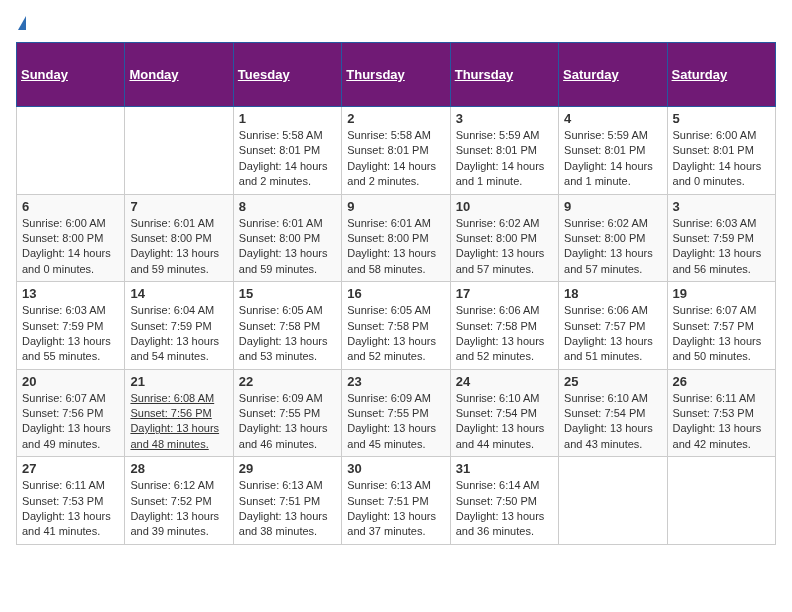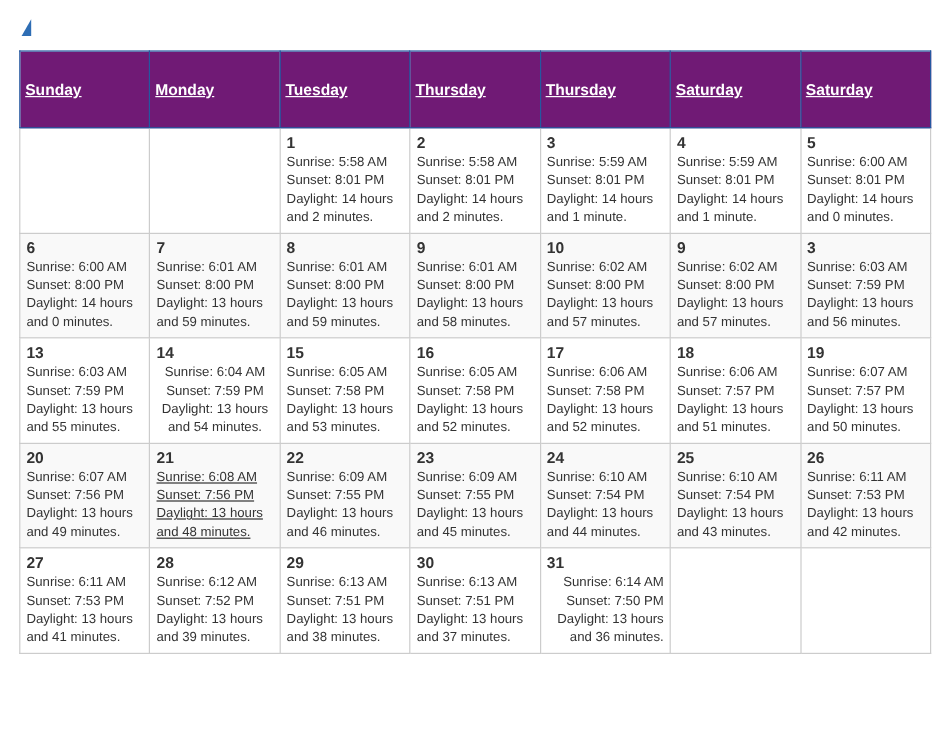--- a/index.html
+++ b/index.html
@@ -210,21 +210,21 @@
       </tr>
       <tr>
         <td>
           <span class="day-number">13</span>
           <div class="day-info" style="white-space: pre-line;">Sunrise: 6:03 AM
 Sunset: 7:59 PM
 Daylight: 13 hours and 55 minutes.</div>
         </td>
         <td>
           <span class="day-number">14</span>
-          <div class="day-info" style="white-space: pre-line; text-align: center;">Sunrise: 6:04 AM
+          <div class="day-info" style="white-space: pre-line;">Sunrise: 6:04 AM
 Sunset: 7:59 PM
 Daylight: 13 hours and 54 minutes.</div>
         </td>
         <td>
           <span class="day-number">15</span>
           <div class="day-info" style="white-space: pre-line;">Sunrise: 6:05 AM
 Sunset: 7:58 PM
 Daylight: 13 hours and 53 minutes.</div>
         </td>
         <td>
@@ -316,21 +316,21 @@
 Daylight: 13 hours and 38 minutes.</div>
         </td>
         <td>
           <span class="day-number">30</span>
           <div class="day-info" style="white-space: pre-line;">Sunrise: 6:13 AM
 Sunset: 7:51 PM
 Daylight: 13 hours and 37 minutes.</div>
         </td>
         <td>
           <span class="day-number">31</span>
-          <div class="day-info" style="white-space: pre-line; text-align: right;">Sunrise: 6:14 AM
+          <div class="day-info" style="white-space: pre-line;">Sunrise: 6:14 AM
 Sunset: 7:50 PM
 Daylight: 13 hours and 36 minutes.</div>
         </td>
         <td class="empty-cell"></td>
         <td class="empty-cell"></td>
       </tr>
     </tbody>
 </table>
 
 </body></html>

